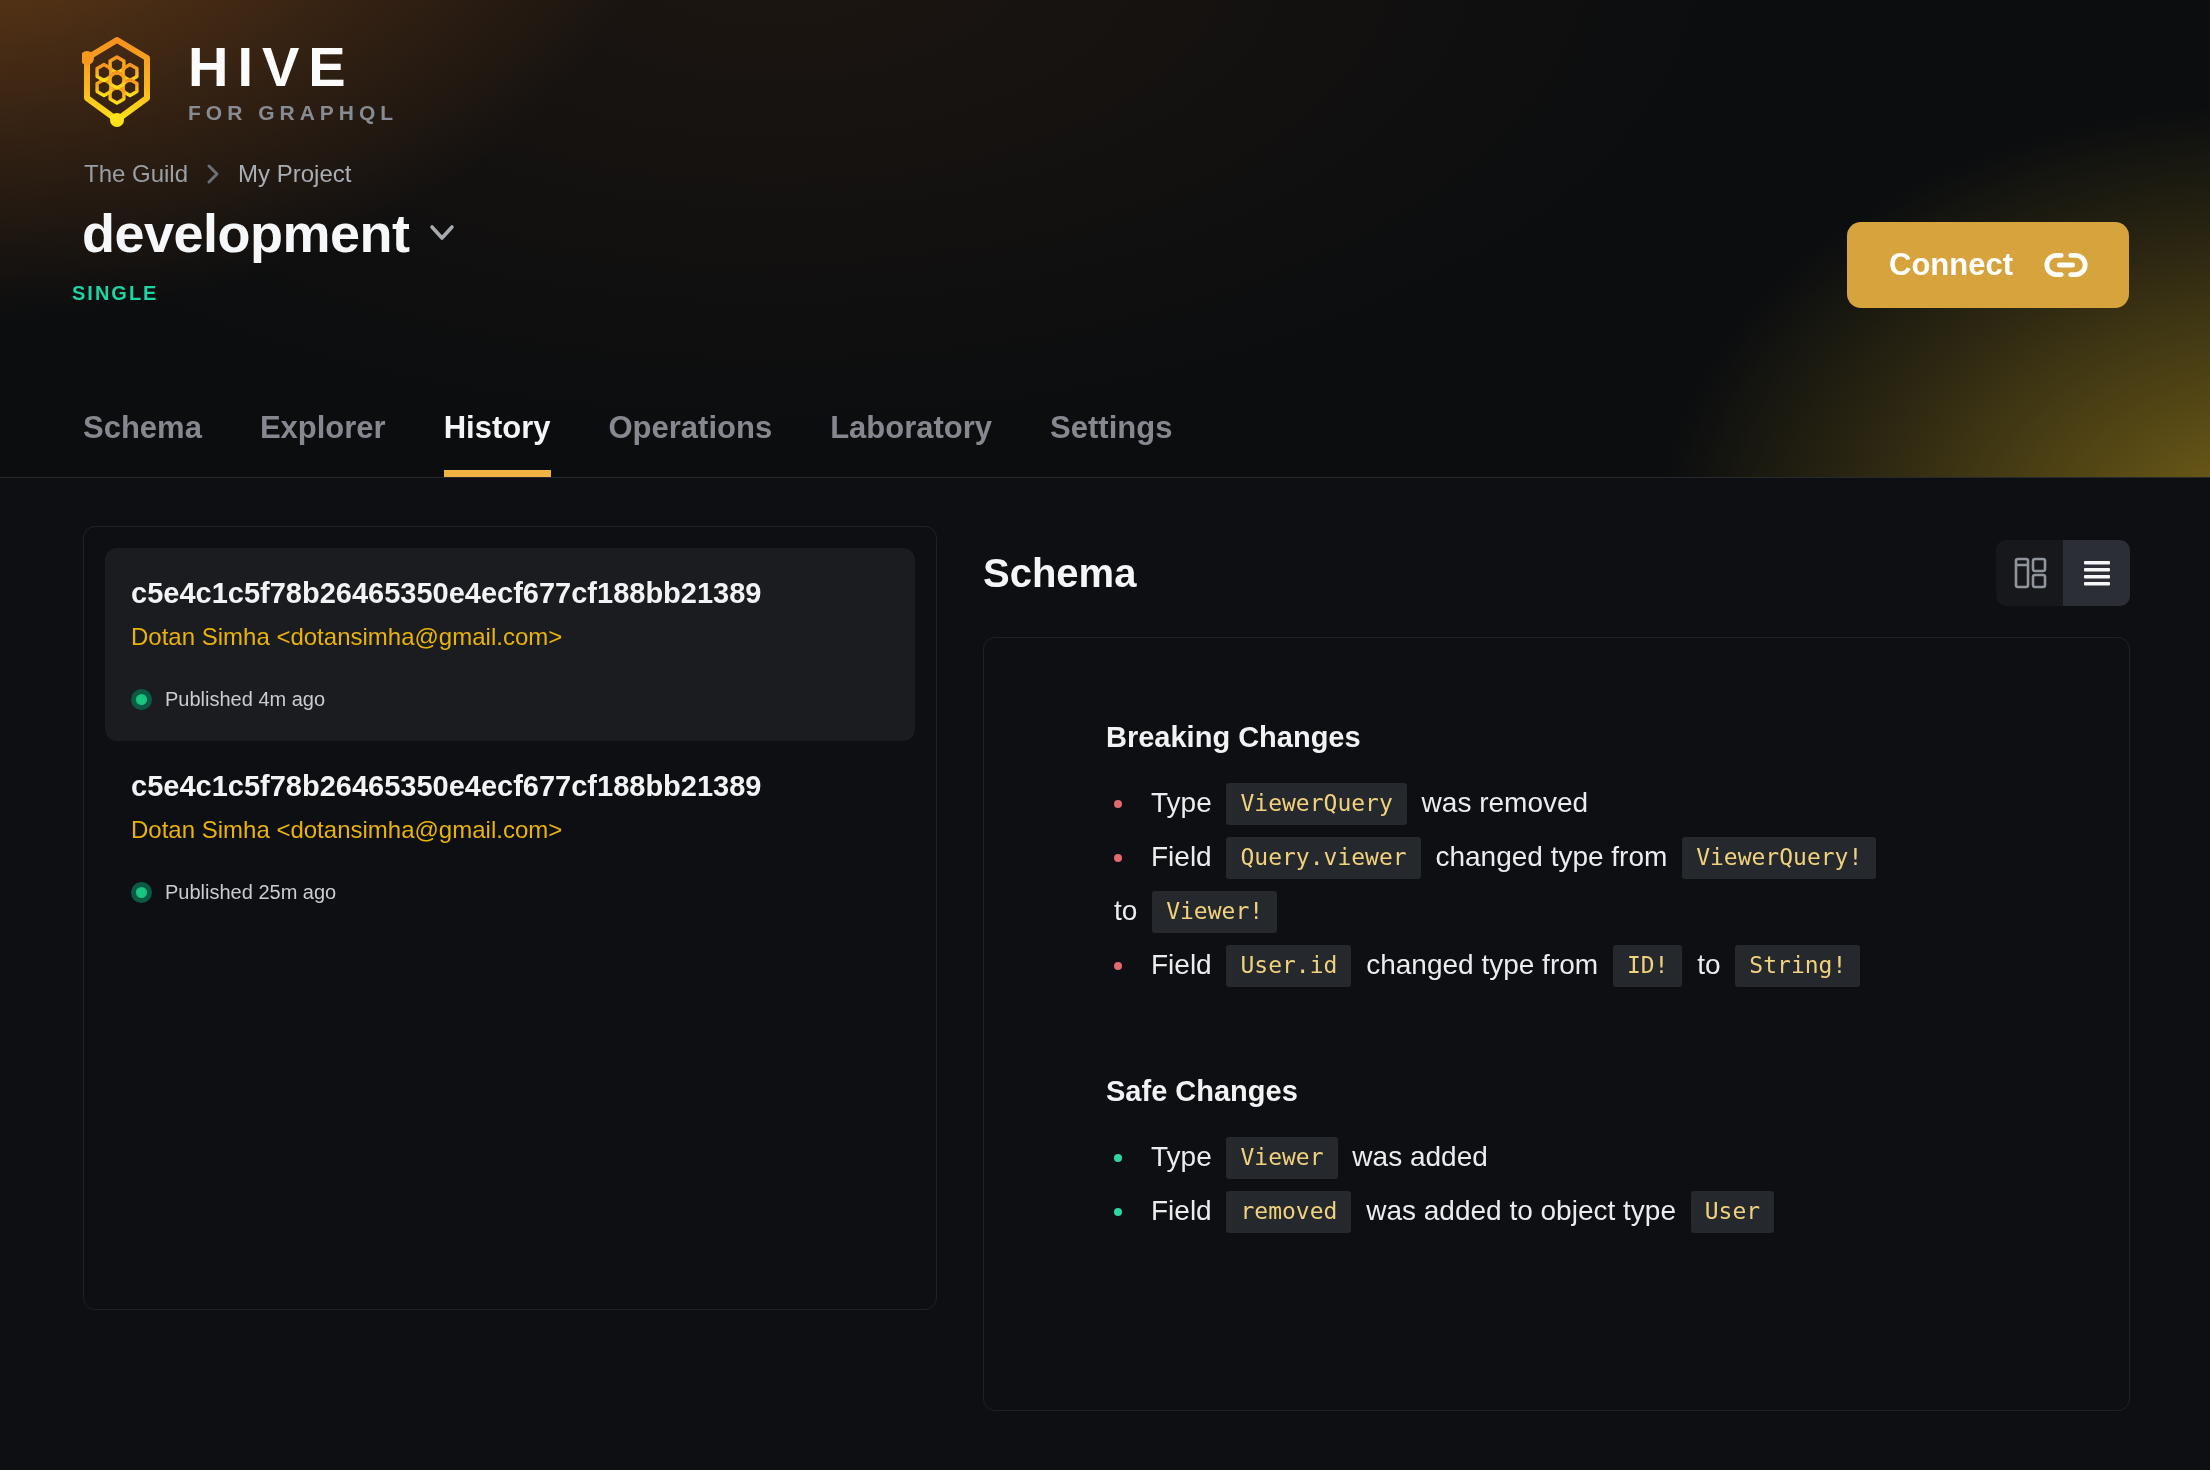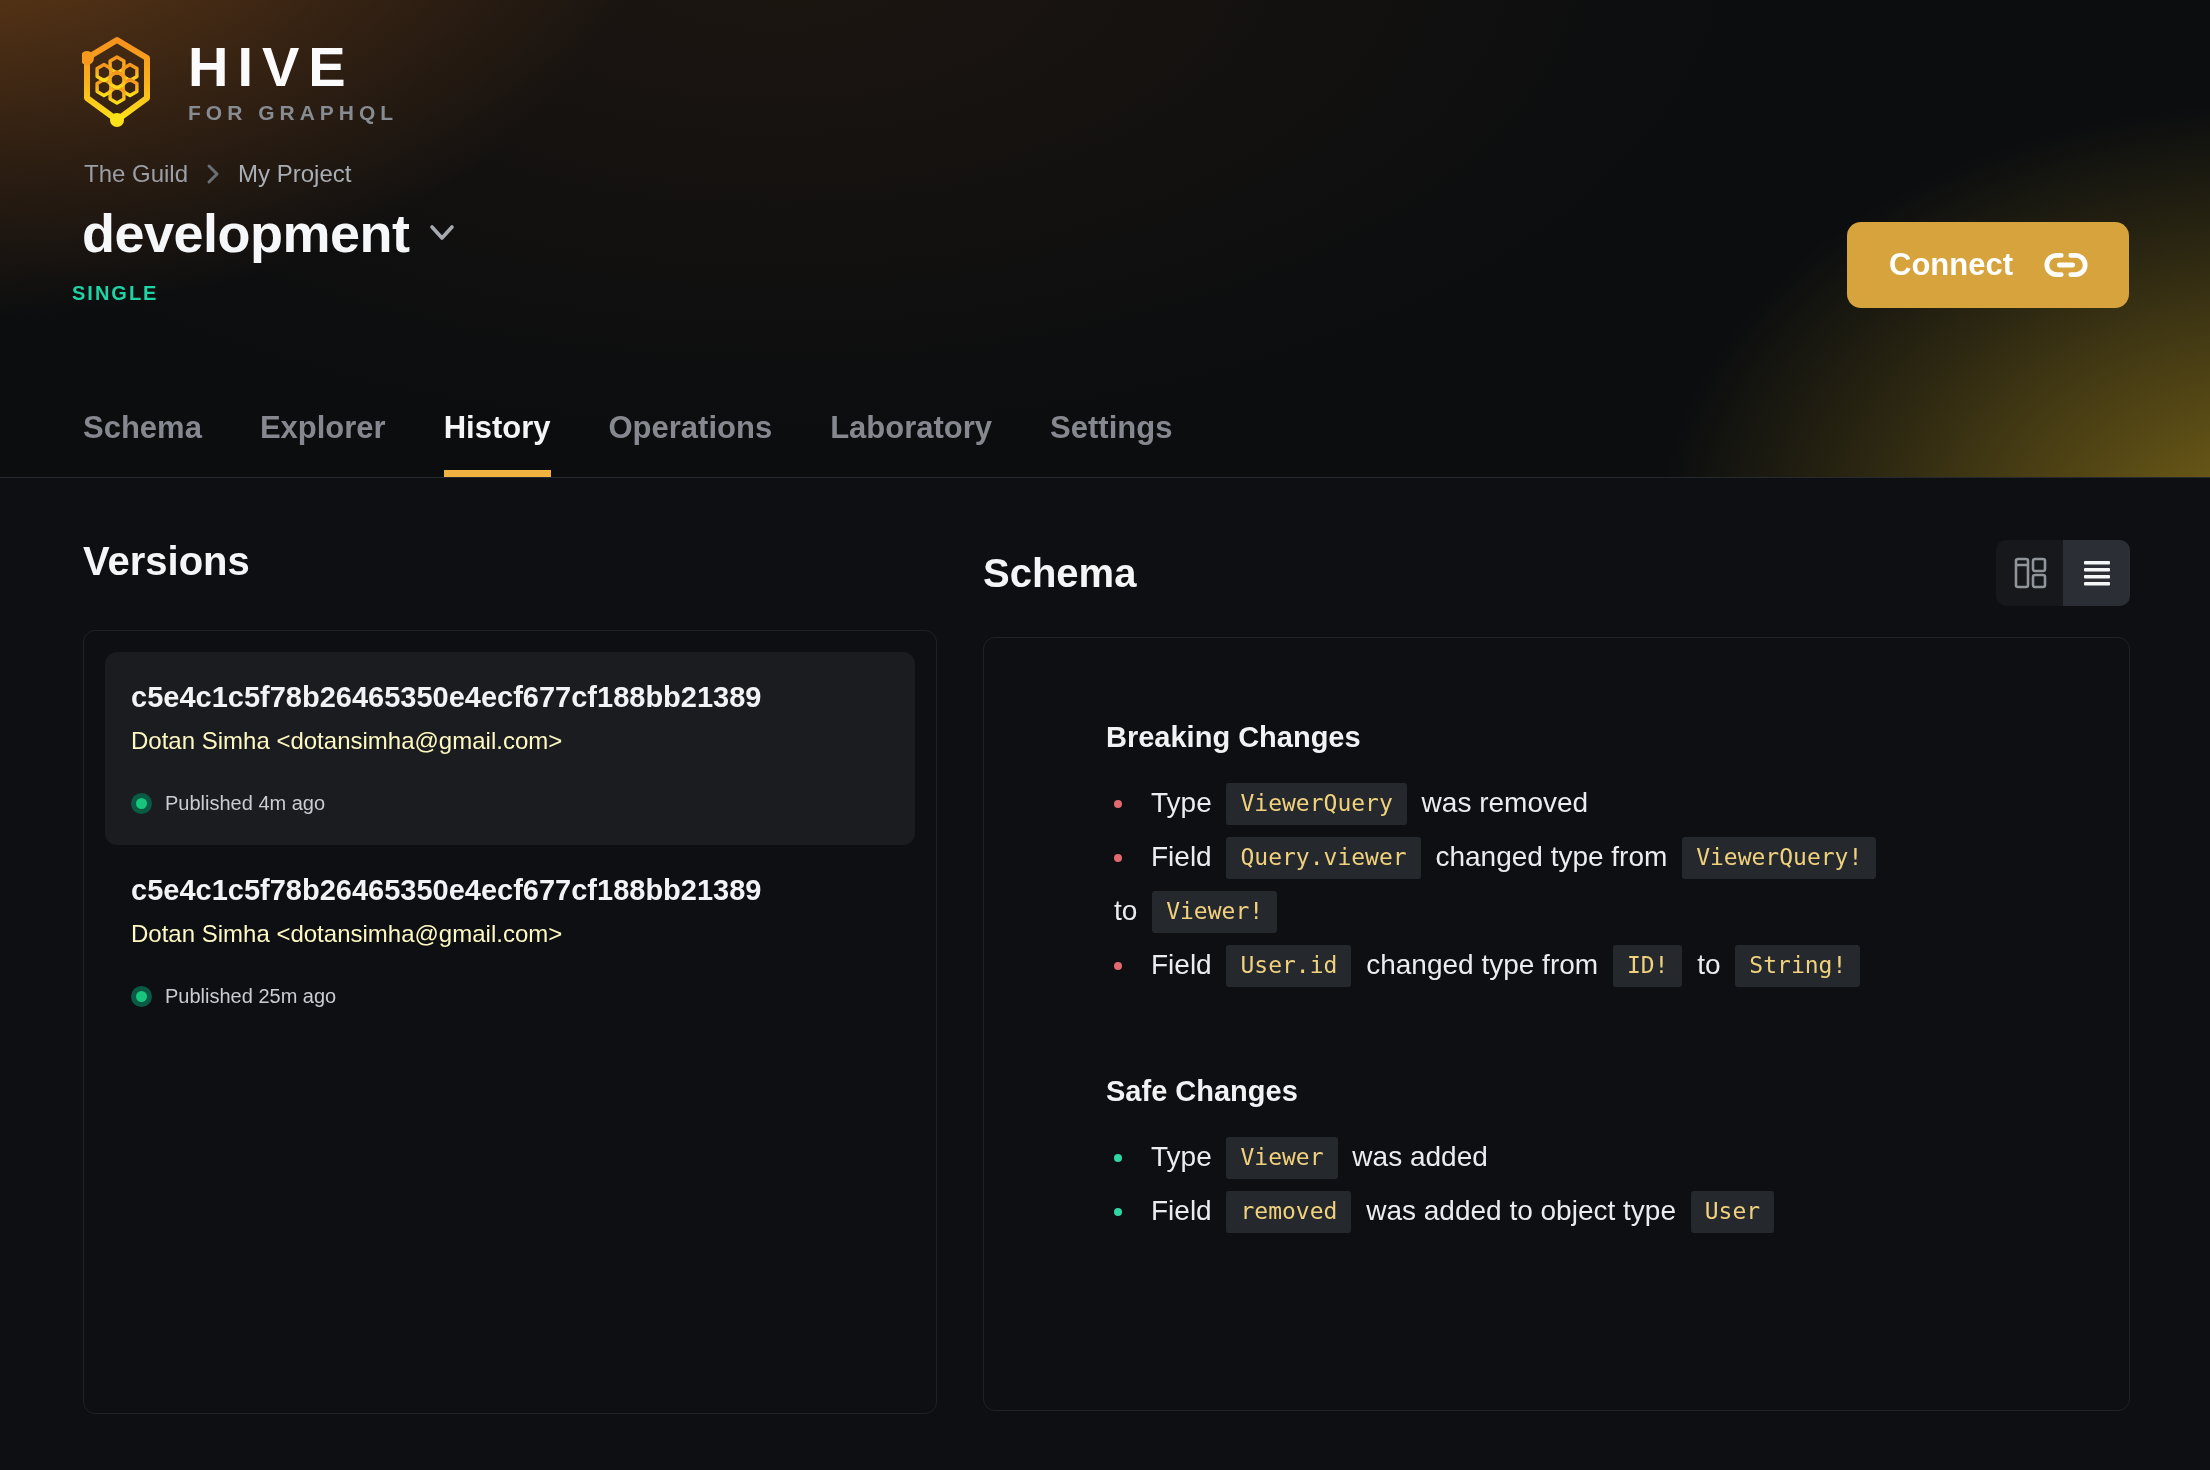--- a/index.html
+++ b/index.html
@@ -49,21 +49,21 @@
   .vt-btn { width:67px; height:66px; display:flex; align-items:center; justify-content:center; border:none; cursor:pointer; background:#16181c; }
   .vt-btn.selected { background:#2b2e34; }
 
   .panel { border:1px solid #1e2126; border-radius:12px; }
   .versions-panel { margin-top:48px; height:784px; padding:21px; }
   .schema-panel { margin-top:31px; height:774px; }
 
   .version-item { border-radius:12px; padding:28px 26px 30px 26px; cursor:pointer; }
   .version-item.active { background:#1a1c20; }
   .v-hash { font-size:29px; font-weight:700; color:#f2f3f5; line-height:34px; }
-  .v-author { margin-top:12px; font-size:24px; color:#fef9c3; line-height:30px; }
+  .v-author { margin-top:12px; font-size:24px; color:#eab308; line-height:30px; }
   .v-status { margin-top:36px; display:flex; align-items:center; gap:13px; font-size:20px; color:#c9ccd1;text-align:center; }
   .v-dot { width:21px; height:21px; border-radius:50%; background:#17c57f; border:5px solid #0b5a43; }
 
   .changes-head { display:flex; align-items:center; justify-content:space-between; padding:56px 86px 0 74px; }
   .changes-title { font-size:26px; color:#e8eaec; }
   .chev-btn { background:none; border:none; cursor:pointer; display:flex; padding:0; }
 
   .changes-body { padding:0 90px 0 122px; }
   .changes-body h3 { margin-top:84px; font-size:29px; font-weight:600; color:#f1f2f4; line-height:30px; }
   .changes-body h3 + ul { margin-top:24px; }
@@ -140,21 +140,20 @@
       <div class="tab active">History</div>
       <div class="tab">Operations</div>
       <div class="tab">Laboratory</div>
       <div class="tab">Settings</div>
     </nav>
 </div>
 
 <div class="main">
 
   <div class="col-left">
-    <h2>Versions</h2>
     <div class="panel versions-panel">
         <div class="version-item active">
           <div class="v-hash">c5e4c1c5f78b26465350e4ecf677cf188bb21389</div>
           <div class="v-author">Dotan Simha &lt;dotansimha@gmail.com&gt;</div>
           <div class="v-status">
             <span class="v-dot"></span>
             <span class="version-status-text">Published 4m ago</span>
           </div>
         </div>
         <div class="version-item">

